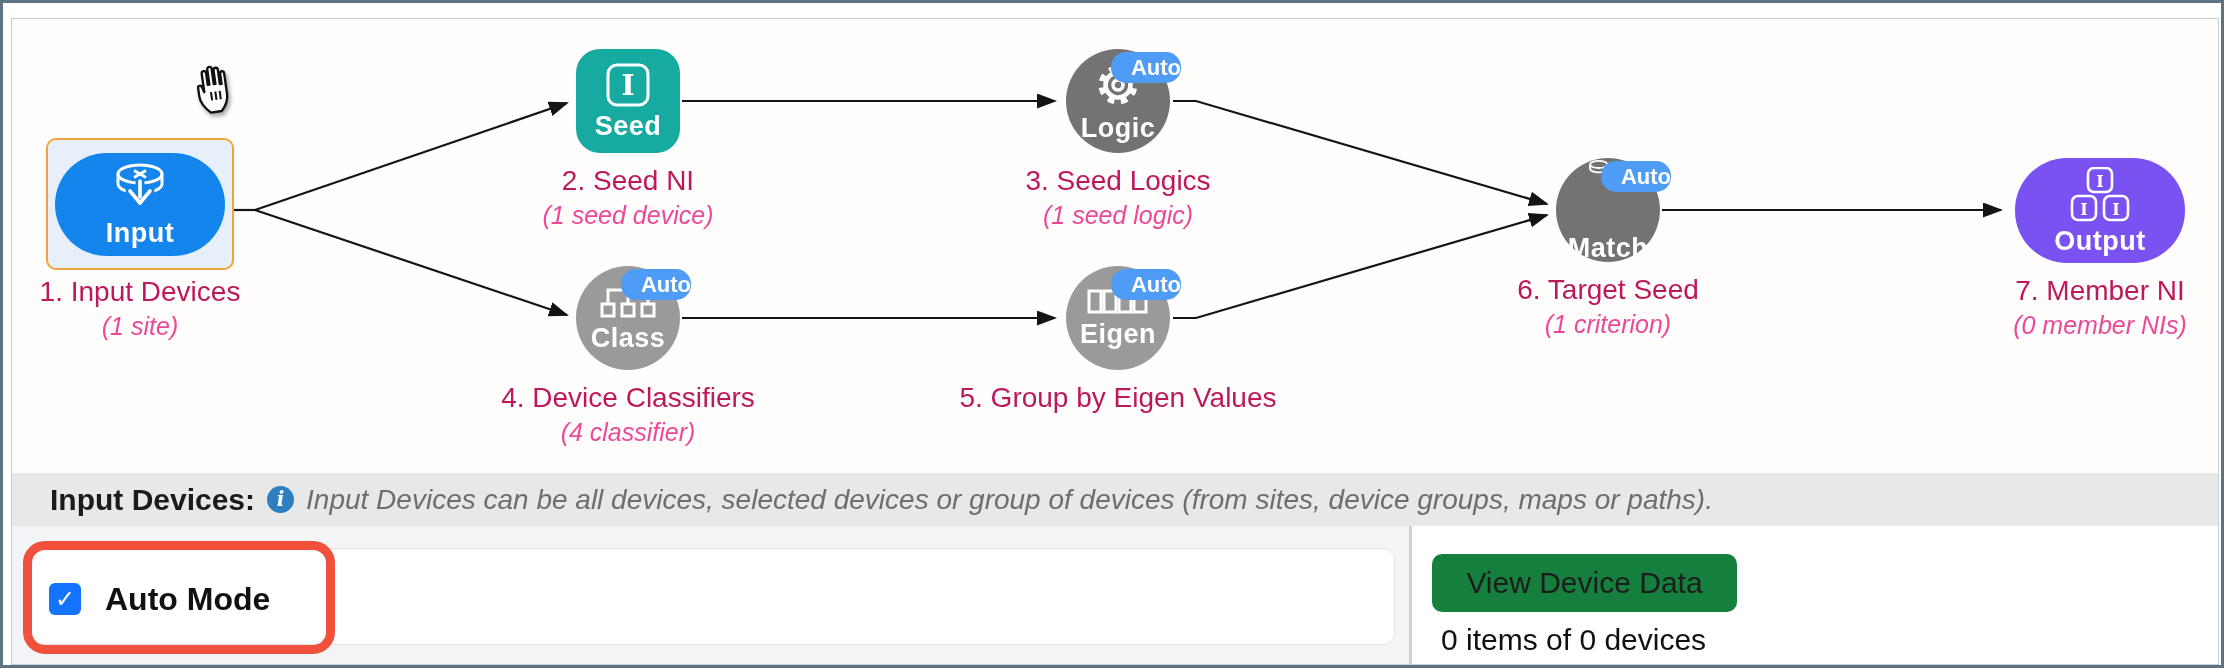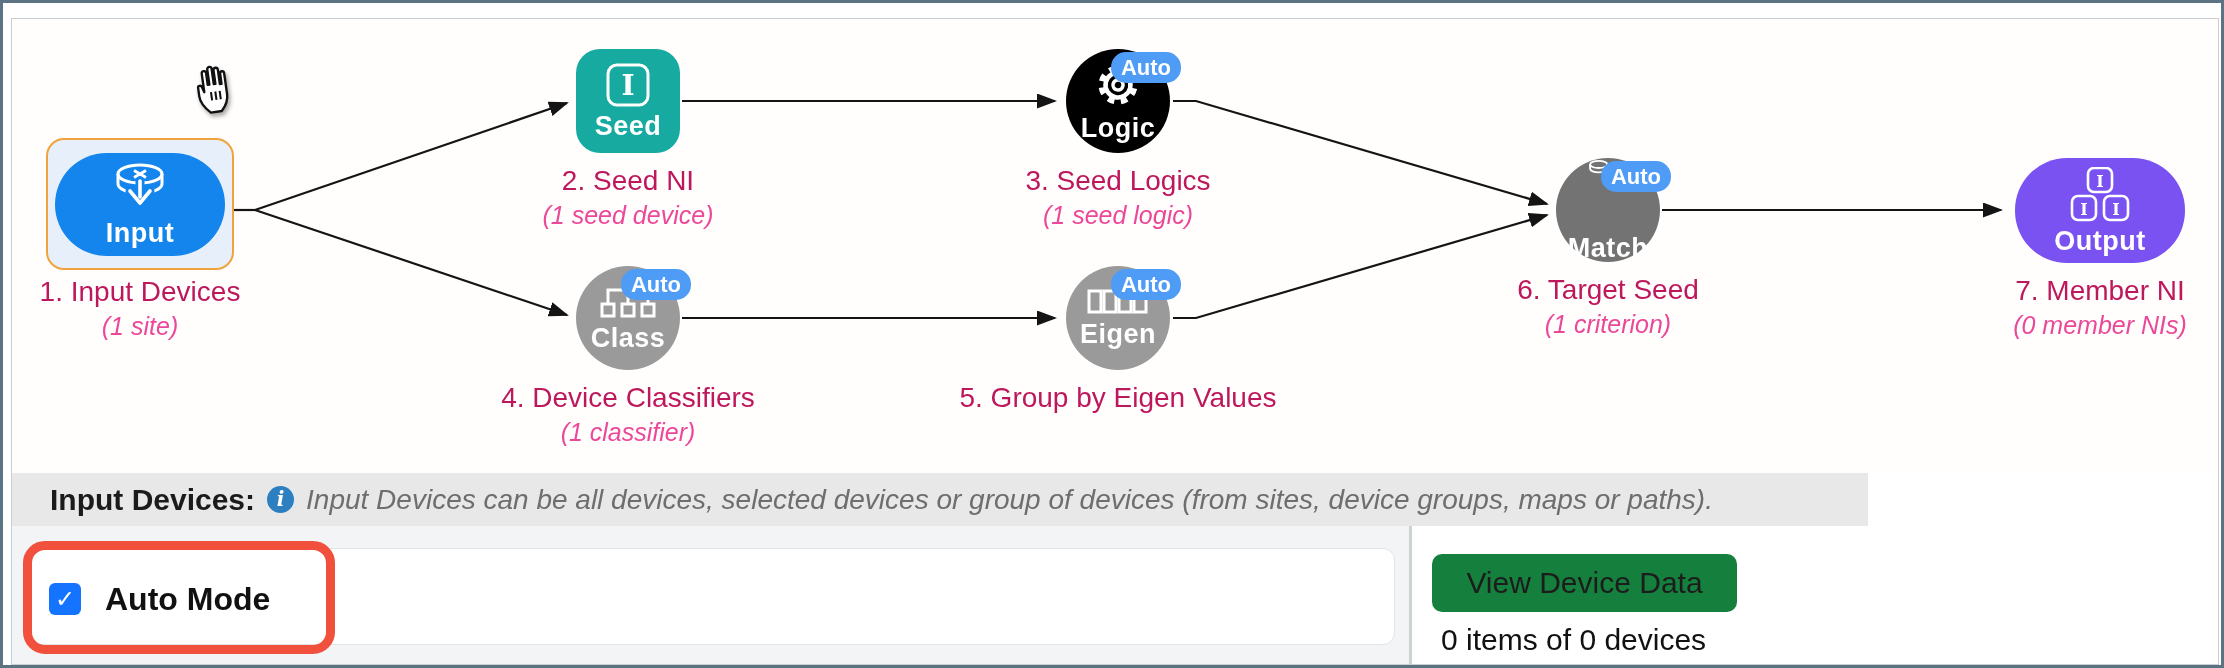--- a/index.html
+++ b/index.html
@@ -4,42 +4,42 @@
 <style>
   html,body{margin:0;padding:0;background:#fff;}
   body{font-family:"Liberation Sans","DejaVu Sans",sans-serif;}
   #page{position:relative;width:2224px;height:668px;box-sizing:border-box;
         border:3px solid #5b7383;background:#fff;overflow:hidden;}
   
   #inner-frame{position:absolute;left:8px;top:15px;width:2208px;height:647px;
         border:1px solid #c9ced1;box-sizing:border-box;background:#fff;}
   
   #canvas-bg{position:absolute;left:9px;top:16px;width:2206px;height:454px;background:#fffefd;}
-  #graybar{position:absolute;left:9px;top:470px;width:1856px;height:53px;background:#e8e8e8;
+  #graybar{position:absolute;left:9px;top:470px;width:2206px;height:53px;background:#e8e8e8;
         display:flex;align-items:center;padding-left:38px;box-sizing:border-box;}
   #bottom-left-bg{position:absolute;left:9px;top:523px;width:1397px;height:138px;background:#f3f4f6;}
   #bottom-divider{position:absolute;left:1406px;top:523px;width:3px;height:138px;background:#cfd2d4;}
   #bottom-right-bg{position:absolute;left:1409px;top:523px;width:806px;height:138px;background:#ffffff;}
 
   
   #edges{position:absolute;left:0;top:0;z-index:1;pointer-events:none;}
 
   
   .node{position:absolute;width:340px;text-align:center;z-index:2;}
   .shape{position:relative;margin:0 auto;display:flex;flex-direction:column;
          align-items:center;justify-content:center;color:#fff;}
   .pill{width:170px;height:103px;border-radius:52px;}
   .sq{width:104px;height:104px;border-radius:24px;}
   .circ{width:104px;height:104px;border-radius:50%;}
   .shape-label{font-weight:bold;font-size:27px;line-height:1;margin-top:5px;letter-spacing:.5px;}
   .sel{width:188px;height:132px;margin:0 auto;background:#e7f0fa;border:2px solid #f0a33c;
-       border-radius:18px;display:flex;align-items:center;justify-content:center;box-sizing:border-box;}
+       border-radius:10px;display:flex;align-items:center;justify-content:center;box-sizing:border-box;}
   .badge{position:absolute;left:163px;top:3px;width:70px;height:31px;background:#4e9cf6;
          border-radius:15px;color:#fff;font-size:22px;font-weight:bold;line-height:31px;
-         text-align:center;z-index:3;}
+         text-align:right;z-index:3;}
   .step{font-size:28px;color:#be185d;white-space:nowrap;margin-top:12px;}
   .node--input .step{margin-top:6px;}
   .detail{font-size:25px;font-style:italic;color:#ec4899;margin-top:4px;white-space:nowrap;}
 
   
   #hand-cursor{position:absolute;left:186px;top:56px;z-index:6;
                filter:drop-shadow(2px 3px 2px rgba(0,0,0,.35));}
 
   
   #graybar .bar-title{font-size:30px;font-weight:bold;color:#1b1b1b;white-space:nowrap;}
@@ -139,21 +139,21 @@
         <rect x="3" y="3" width="40" height="40" rx="9" fill="none" stroke="#fff" stroke-width="3"></rect>
         <text x="23" y="33" font-size="28" fill="#fff" text-anchor="middle">I</text>
       </svg>
       <span class="shape-label">Seed</span>
     </div>
     <div class="step">2. Seed NI</div>
     <div class="detail">(1 seed device)</div>
   </div>
 
   <div class="node" style="left:945px;top:46px;">
-    <div class="shape circ" style="background:#000000;">
+    <div class="shape circ" style="background:#737373;">
       <svg width="52" height="50" viewBox="-26 -25 52 50">
         <g fill="none" stroke="#fff" transform="rotate(12)">
           <circle r="16" stroke-width="7" stroke-dasharray="6.3 6.3"></circle>
           <circle r="12.5" stroke-width="4.5"></circle>
           <circle r="5" stroke-width="3.5"></circle>
         </g>
       </svg>
       <span class="shape-label">Logic</span>
     </div>
     <span class="badge">Auto</span>
@@ -168,21 +168,21 @@
           <path d="M8,20 V6 H48 V20 M28,6 V20"></path>
           <rect x="2" y="20" width="12" height="12"></rect>
           <rect x="22" y="20" width="12" height="12"></rect>
           <rect x="42" y="20" width="12" height="12"></rect>
         </g>
       </svg>
       <span class="shape-label">Class</span>
     </div>
     <span class="badge">Auto</span>
     <div class="step">4. Device Classifiers</div>
-    <div class="detail">(1 classifier)</div>
+    <div class="detail">(4 classifier)</div>
   </div>
 
   <div class="node" style="left:945px;top:263px;">
     <div class="shape circ" style="background:#9a9a9a;">
       <svg width="62" height="28" viewBox="0 0 62 28">
         <g fill="none" stroke="#fff" stroke-width="3">
           <rect x="2" y="3" width="12" height="21"></rect>
           <rect x="17" y="3" width="12" height="21"></rect>
           <rect x="32" y="3" width="12" height="21"></rect>
           <rect x="47" y="3" width="12" height="21"></rect>

